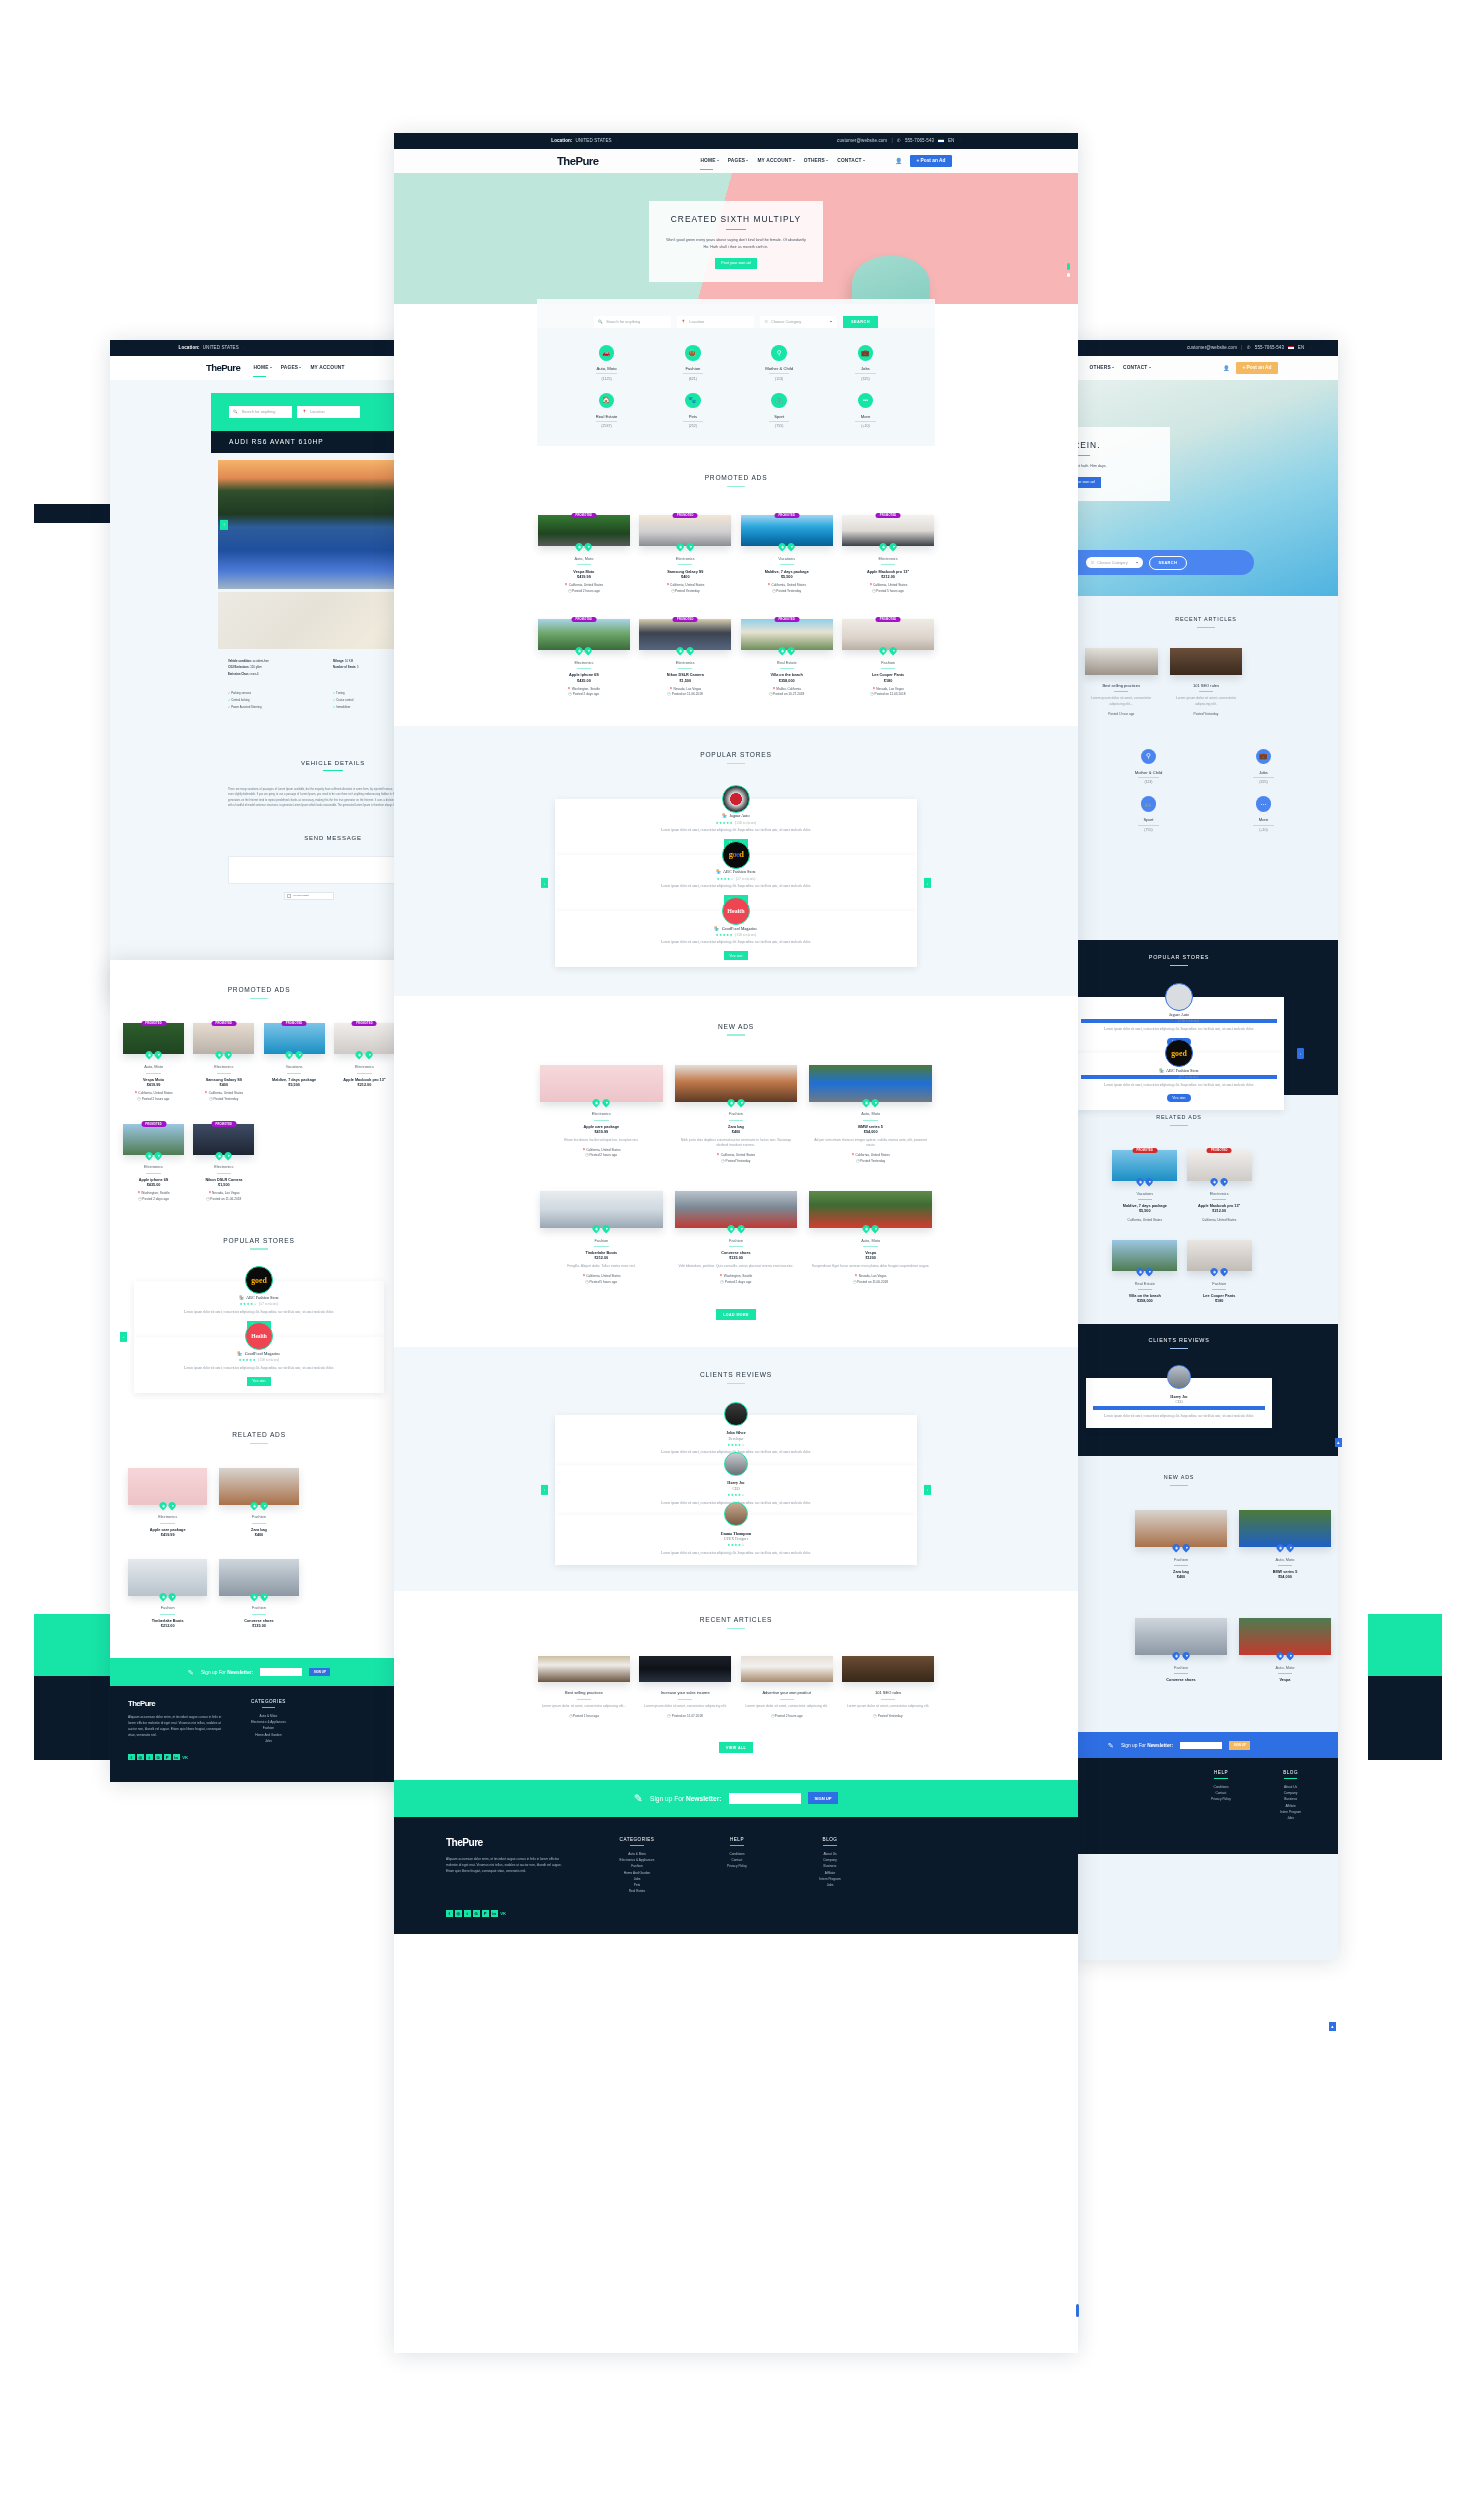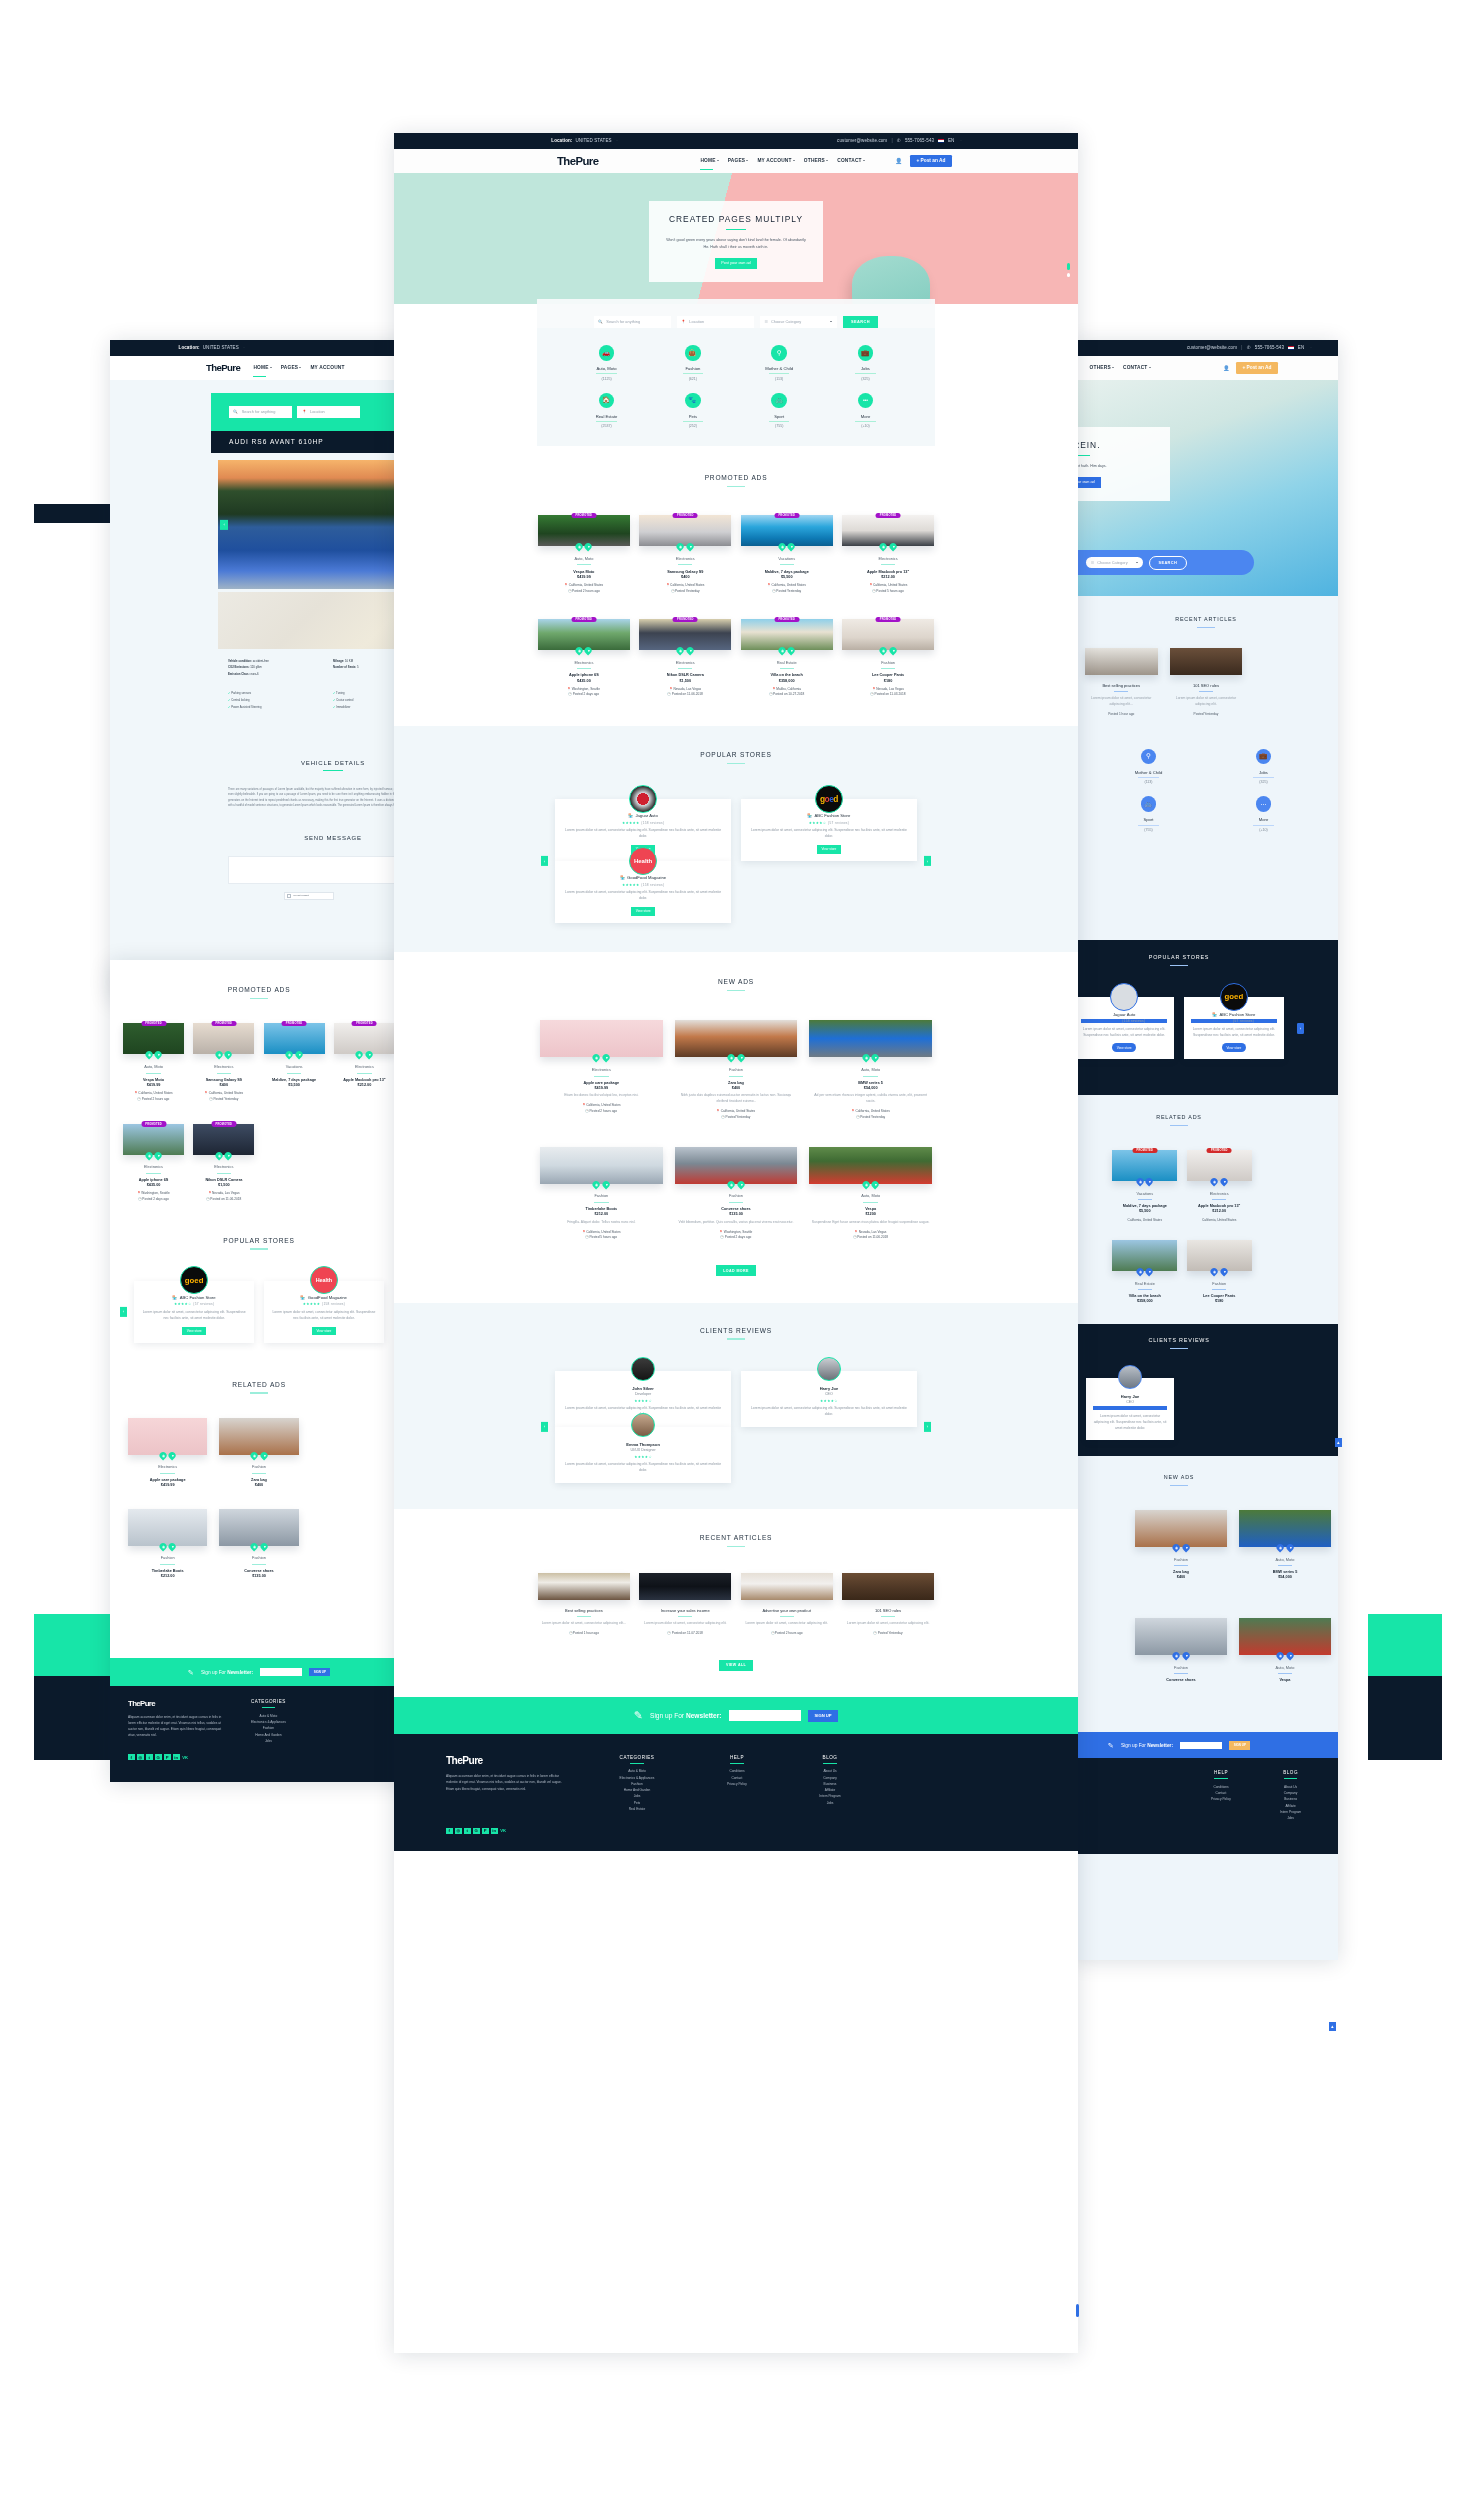--- a/index.html
+++ b/index.html
@@ -88,21 +88,21 @@
   .pin.blue { background:#2f6fe4; }
   .adbody { text-align:center; padding-top:9.6px; }
   .adcat { font-size:3.9px; color:#57636f; }
   .adrule { width:14.4px;height:0.9px;background:#9ceedb;margin:3.6px auto 4.2px; }
   .adtitle { font-size:3.8px; font-weight:700; color:#16222f; }
   .adprice { font-size:3.8px; font-weight:700; color:#16222f; margin-top:1.2px; }
   .addesc { font-size:3.4px; color:#97a1ab; line-height:1.7; margin-top:3.6px; }
   .admeta { font-size:3.2px; color:#4c5865; margin-top:4.2px; line-height:1.75; }
 
   
-  .storegrid { display:grid; grid-template-columns:repeat(2,1fr); column-gap:9.6px; position:relative; }
+  .storegrid { display:grid; grid-template-columns:repeat(1,1fr); column-gap:9.6px; position:relative;font-family:Liberation Serif, serif; }
   .storecard { background:#fff; box-shadow:0 1.8px 7.2px rgba(12,30,55,.09); padding:14.4px 7.2px 7.2px;
                text-align:center; position:relative; }
   .storelogo { position:absolute; top:-14.4px; left:50%; transform:translateX(-50%);
                width:28px;height:28px;border-radius:50%; border:1px solid #17e5a8; overflow:hidden;
                display:flex;align-items:center;justify-content:center; }
   .storelogo.blue { border-color:#2f6fe4; }
   .stname { font-size:4.2px; color:#1d2a37; display:flex; align-items:center; justify-content:center; gap:1.8px; }
   .stars { color:#17e5a8; font-size:3.6px; letter-spacing:0.3px; margin-top:2.4px; }
   .stars.blue { color:#2f6fe4; }
   .stars .rev { color:#97a1ab; font-size:3.2px; margin-left:1.8px; }
@@ -904,21 +904,21 @@
     </div>
     <div style="margin-left:auto;margin-right:126px;display:flex;align-items:center;gap:7.2px;">
       <span style="font-size:6px;opacity:.7;">👤</span>
       <span class="btn-postad">+ Post an Ad</span>
     </div>
   </div>
 
   <div class="hero" style="height:131px;
        background:linear-gradient(105deg,#bfe6db 0%,#bfe6db 47%,#f7b6b5 47%,#f7b6b5 100%);">
     <div class="hero-card" style="left:50%;transform:translateX(-50%);top:28px;width:174px;">
-      <h1>CREATED PAGES MULTIPLY</h1>
+      <h1>CREATED SIXTH MULTIPLY</h1>
       <div class="hero-rule"></div>
       <p>Won't good green every years above saying don't kind land the female. Of abundantly He. Hath shall i their us moveth sixth in.</p>
       <span class="hero-btn">Post your own ad</span>
     </div>
 
     <div style="position:absolute;right:148px;bottom:-35px;width:78px;height:83px;
          background:linear-gradient(160deg,#a4dcd0,#79c8bb);border-radius:46% 46% 34% 34%/34% 34% 52% 52%;
          box-shadow:-3.6px 7.2px 13.2px rgba(0,0,0,.14);"></div>
     <div class="scrollbar" style="right:7.8px;top:90px;height:7.2px;background:#17e5a8;"></div>
     <div class="scrollbar" style="right:7.8px;top:100px;height:4.8px;background:#fff;"></div>

